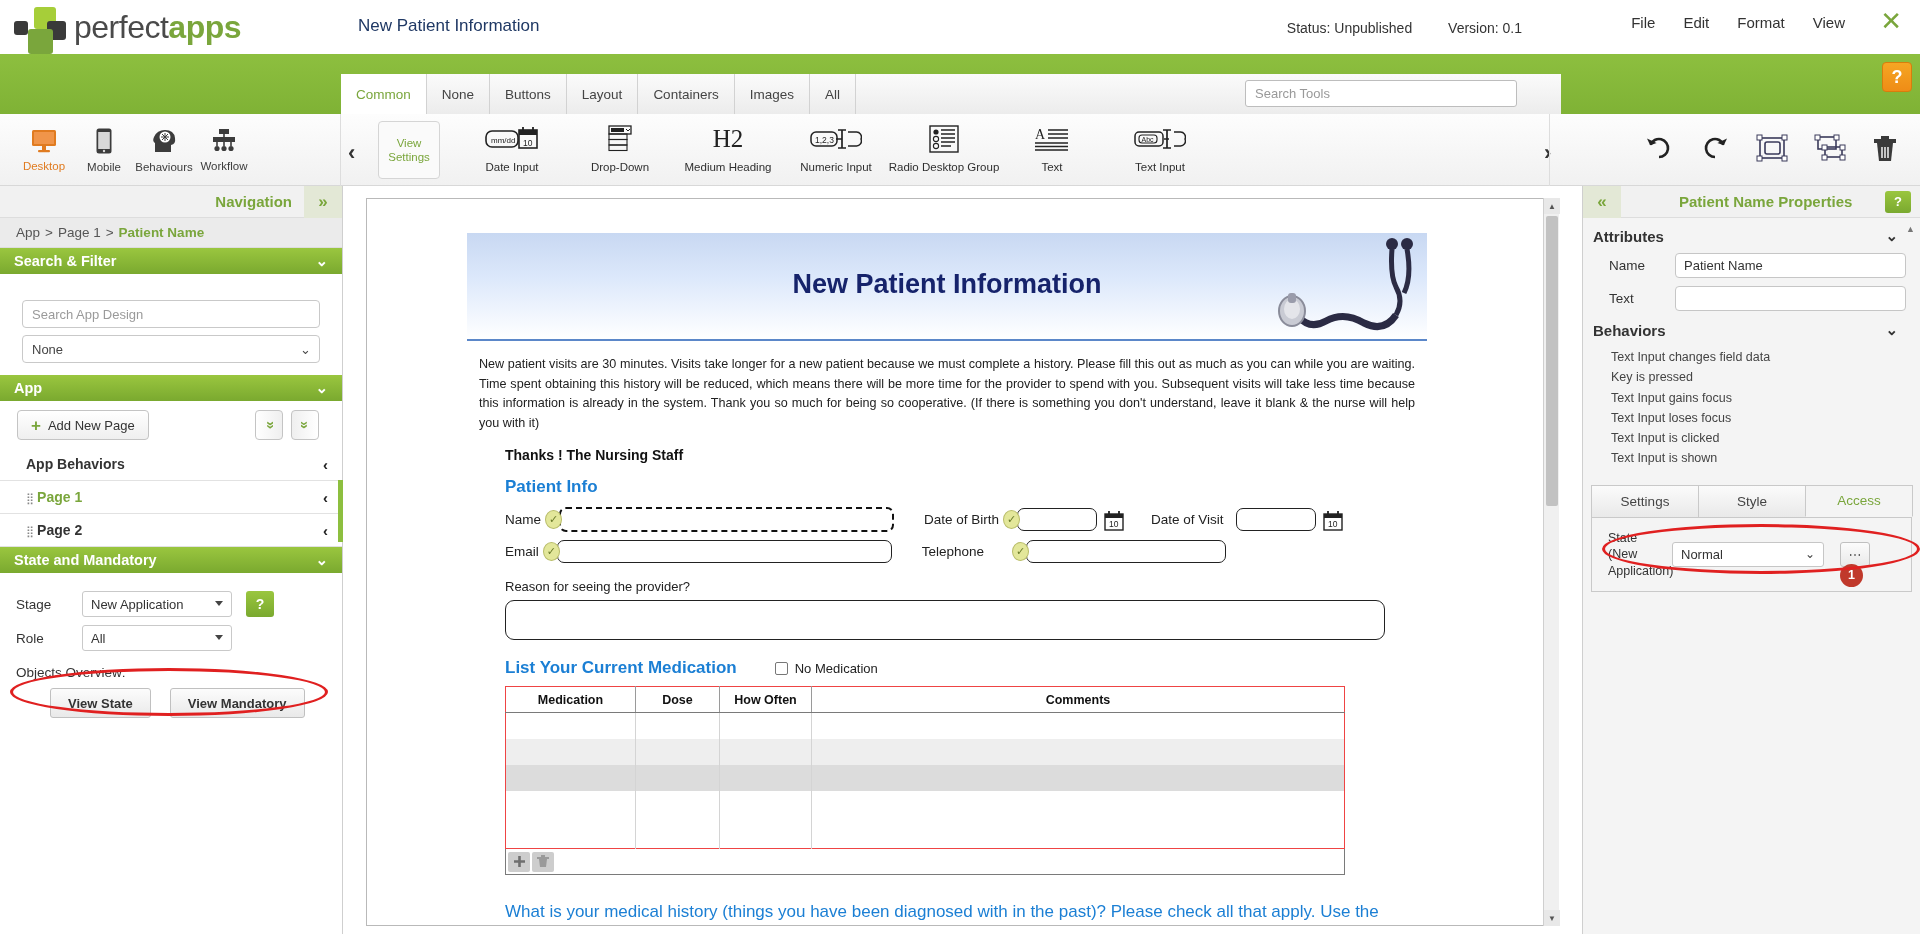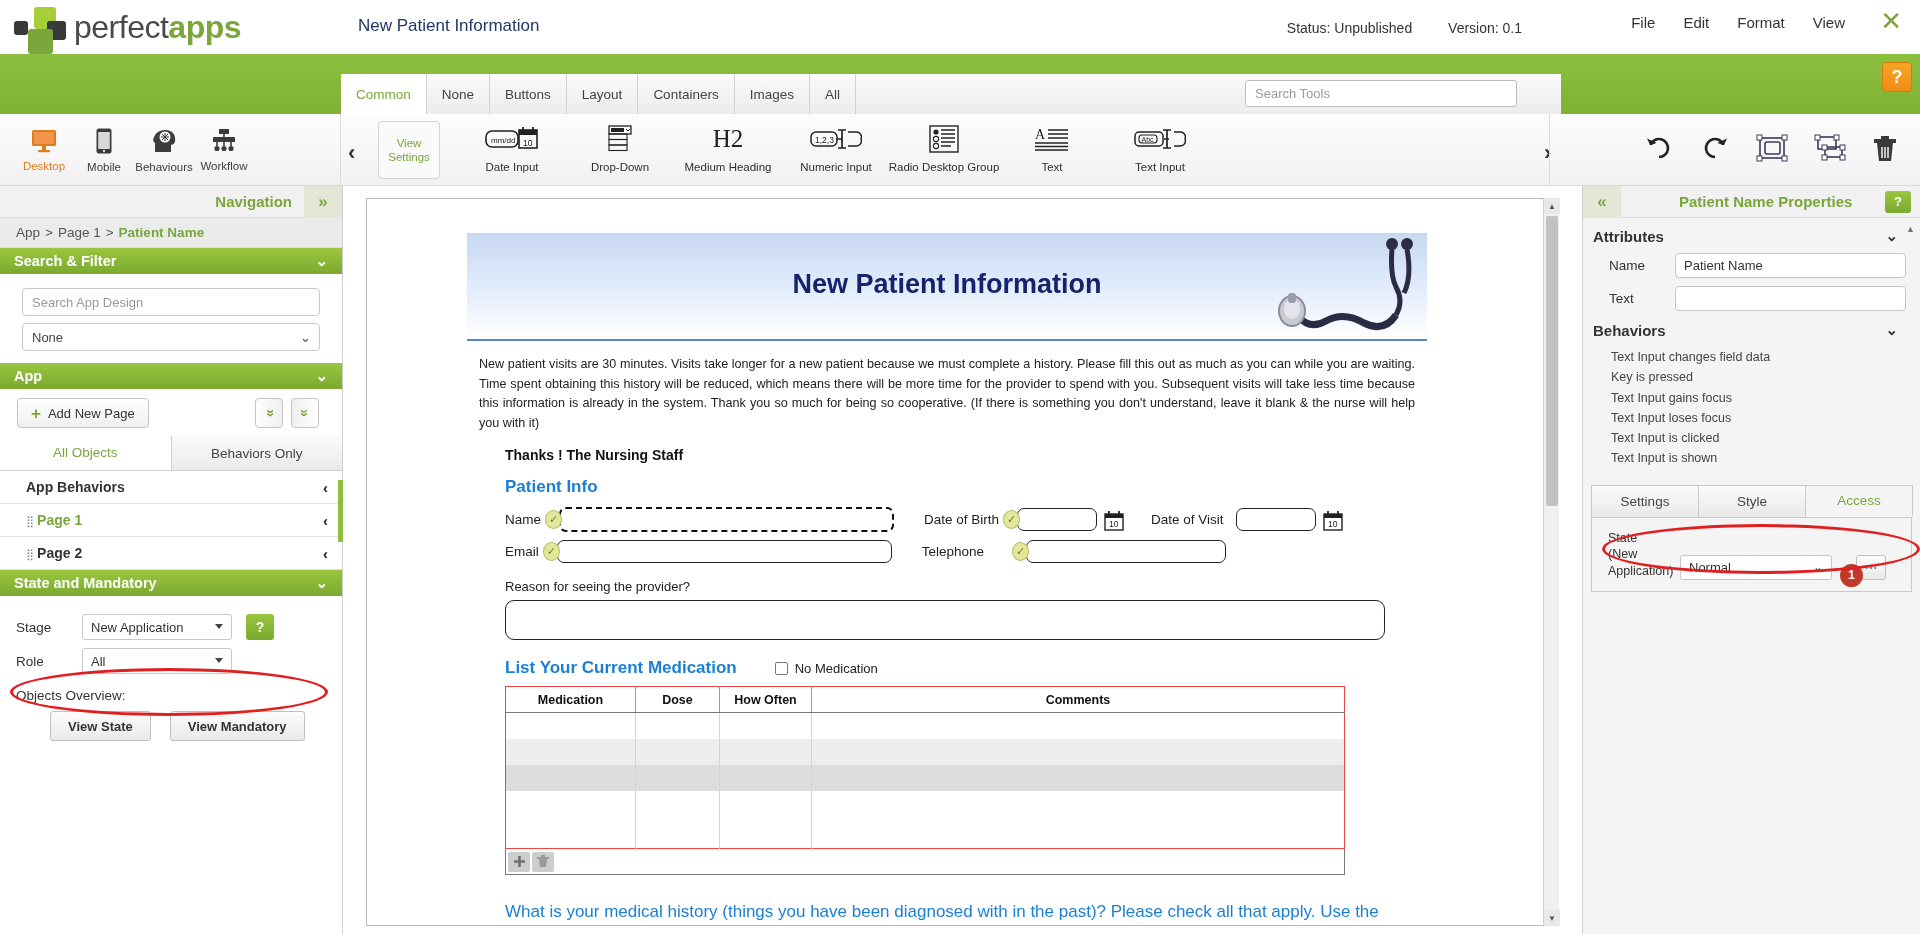--- a/index.html
+++ b/index.html
@@ -143,21 +143,21 @@
     border-bottom: 1px solid #ddd;
   }
   .breadcrumb .cur { color: #7aa63c; font-weight: bold; }
   .sec-head {
     height: 26px; background: linear-gradient(#9ac63f,#7aa92f);
     display: flex; align-items: center; justify-content: space-between;
     padding: 0 14px; color: #fff; font-size: 14.5px; font-weight: bold;
     cursor: pointer;
   }
   .sec-head .ch { font-size: 15px; }
-  .sec-body { padding: 14px 22px 12px 22px; }
+  .sec-body { padding: 26px 22px 12px 22px; }
   .inp {
     width: 100%; height: 28px; border: 1px solid #c9c9c9; border-radius: 4px;
     padding: 0 9px; font-size: 13px; color: #444; background: #fff;
     font-family: "Liberation Sans", sans-serif;
   }
   .inp::placeholder { color: #9a9a9a; }
   .sel-wrap { position: relative; margin-top: 7px; }
   .sel-wrap .cd {
     position: absolute; right: 9px; top: 7px; color: #4a4a4a; font-size: 13px;
     pointer-events: none;
@@ -377,21 +377,21 @@
     flex: 1; height: 32px; display: flex; align-items: center; justify-content: center;
     font-size: 13.5px; color: #444; background: linear-gradient(#fbfbfb,#e9e9e9);
     border: 1px solid #c9c9c9; border-bottom: none; cursor: pointer;
     margin-right: -1px;
   }
   .ptab.active { background: #f4f4f4; color: #7aa63c; border-bottom: 1px solid #f4f4f4; }
   .ptab-body {
     margin: 0 8px; border: 1px solid #c9c9c9; border-top: none; background: #f4f4f4;
     height: 74px; position: relative; padding: 12px 0 0 16px;
   }
-  .state-row { display: flex; align-items: flex-end; gap: 24px; }
+  .state-row { display: flex; align-items: center; gap: 16px; }
   .state-lab { font-size: 12.5px; color: #333; width: 48px; line-height: 1.35; }
   .state-sel {
     width: 152px; height: 25px; border: 1px solid #c6c6c6; border-radius: 3px;
     background: #fff; position: relative; font-size: 13px; color: #333;
     display: flex; align-items: center; padding: 0 8px; cursor: pointer;
   }
   .state-sel .cd { position: absolute; right: 8px; top: 4px; font-size: 12px; color: #444; }
   .dots-btn {
     width: 30px; height: 25px; border: 1px solid #c0c0c0; border-radius: 3px;
     background: linear-gradient(#fcfcfc,#e9e9e9); font-size: 13px; color: #333;
@@ -677,24 +677,20 @@
     <div class="btn-addpage">
       <span class="plus-g">+</span>
       <span>Add New Page</span>
     </div>
     <div class="updown">
       <div class="sm-btn" style="transform:rotate(-90deg)">«</div>
       <div class="sm-btn" style="transform:rotate(90deg)">»</div>
     </div>
   </div>
 
-  <div class="objtabs">
-    <div class="otab active">All Objects</div>
-    <div class="otab" style="border-right:none">Behaviors Only</div>
-  </div>
 
   <div class="tree-row">
     <span class="left">
         <span class="nm bold">App Behaviors</span>
       </span>
     <span class="caret-l">‹</span>
   </div>
   <div class="tree-row page">
     <span class="left">
         <span class="grip">⣿</span>

